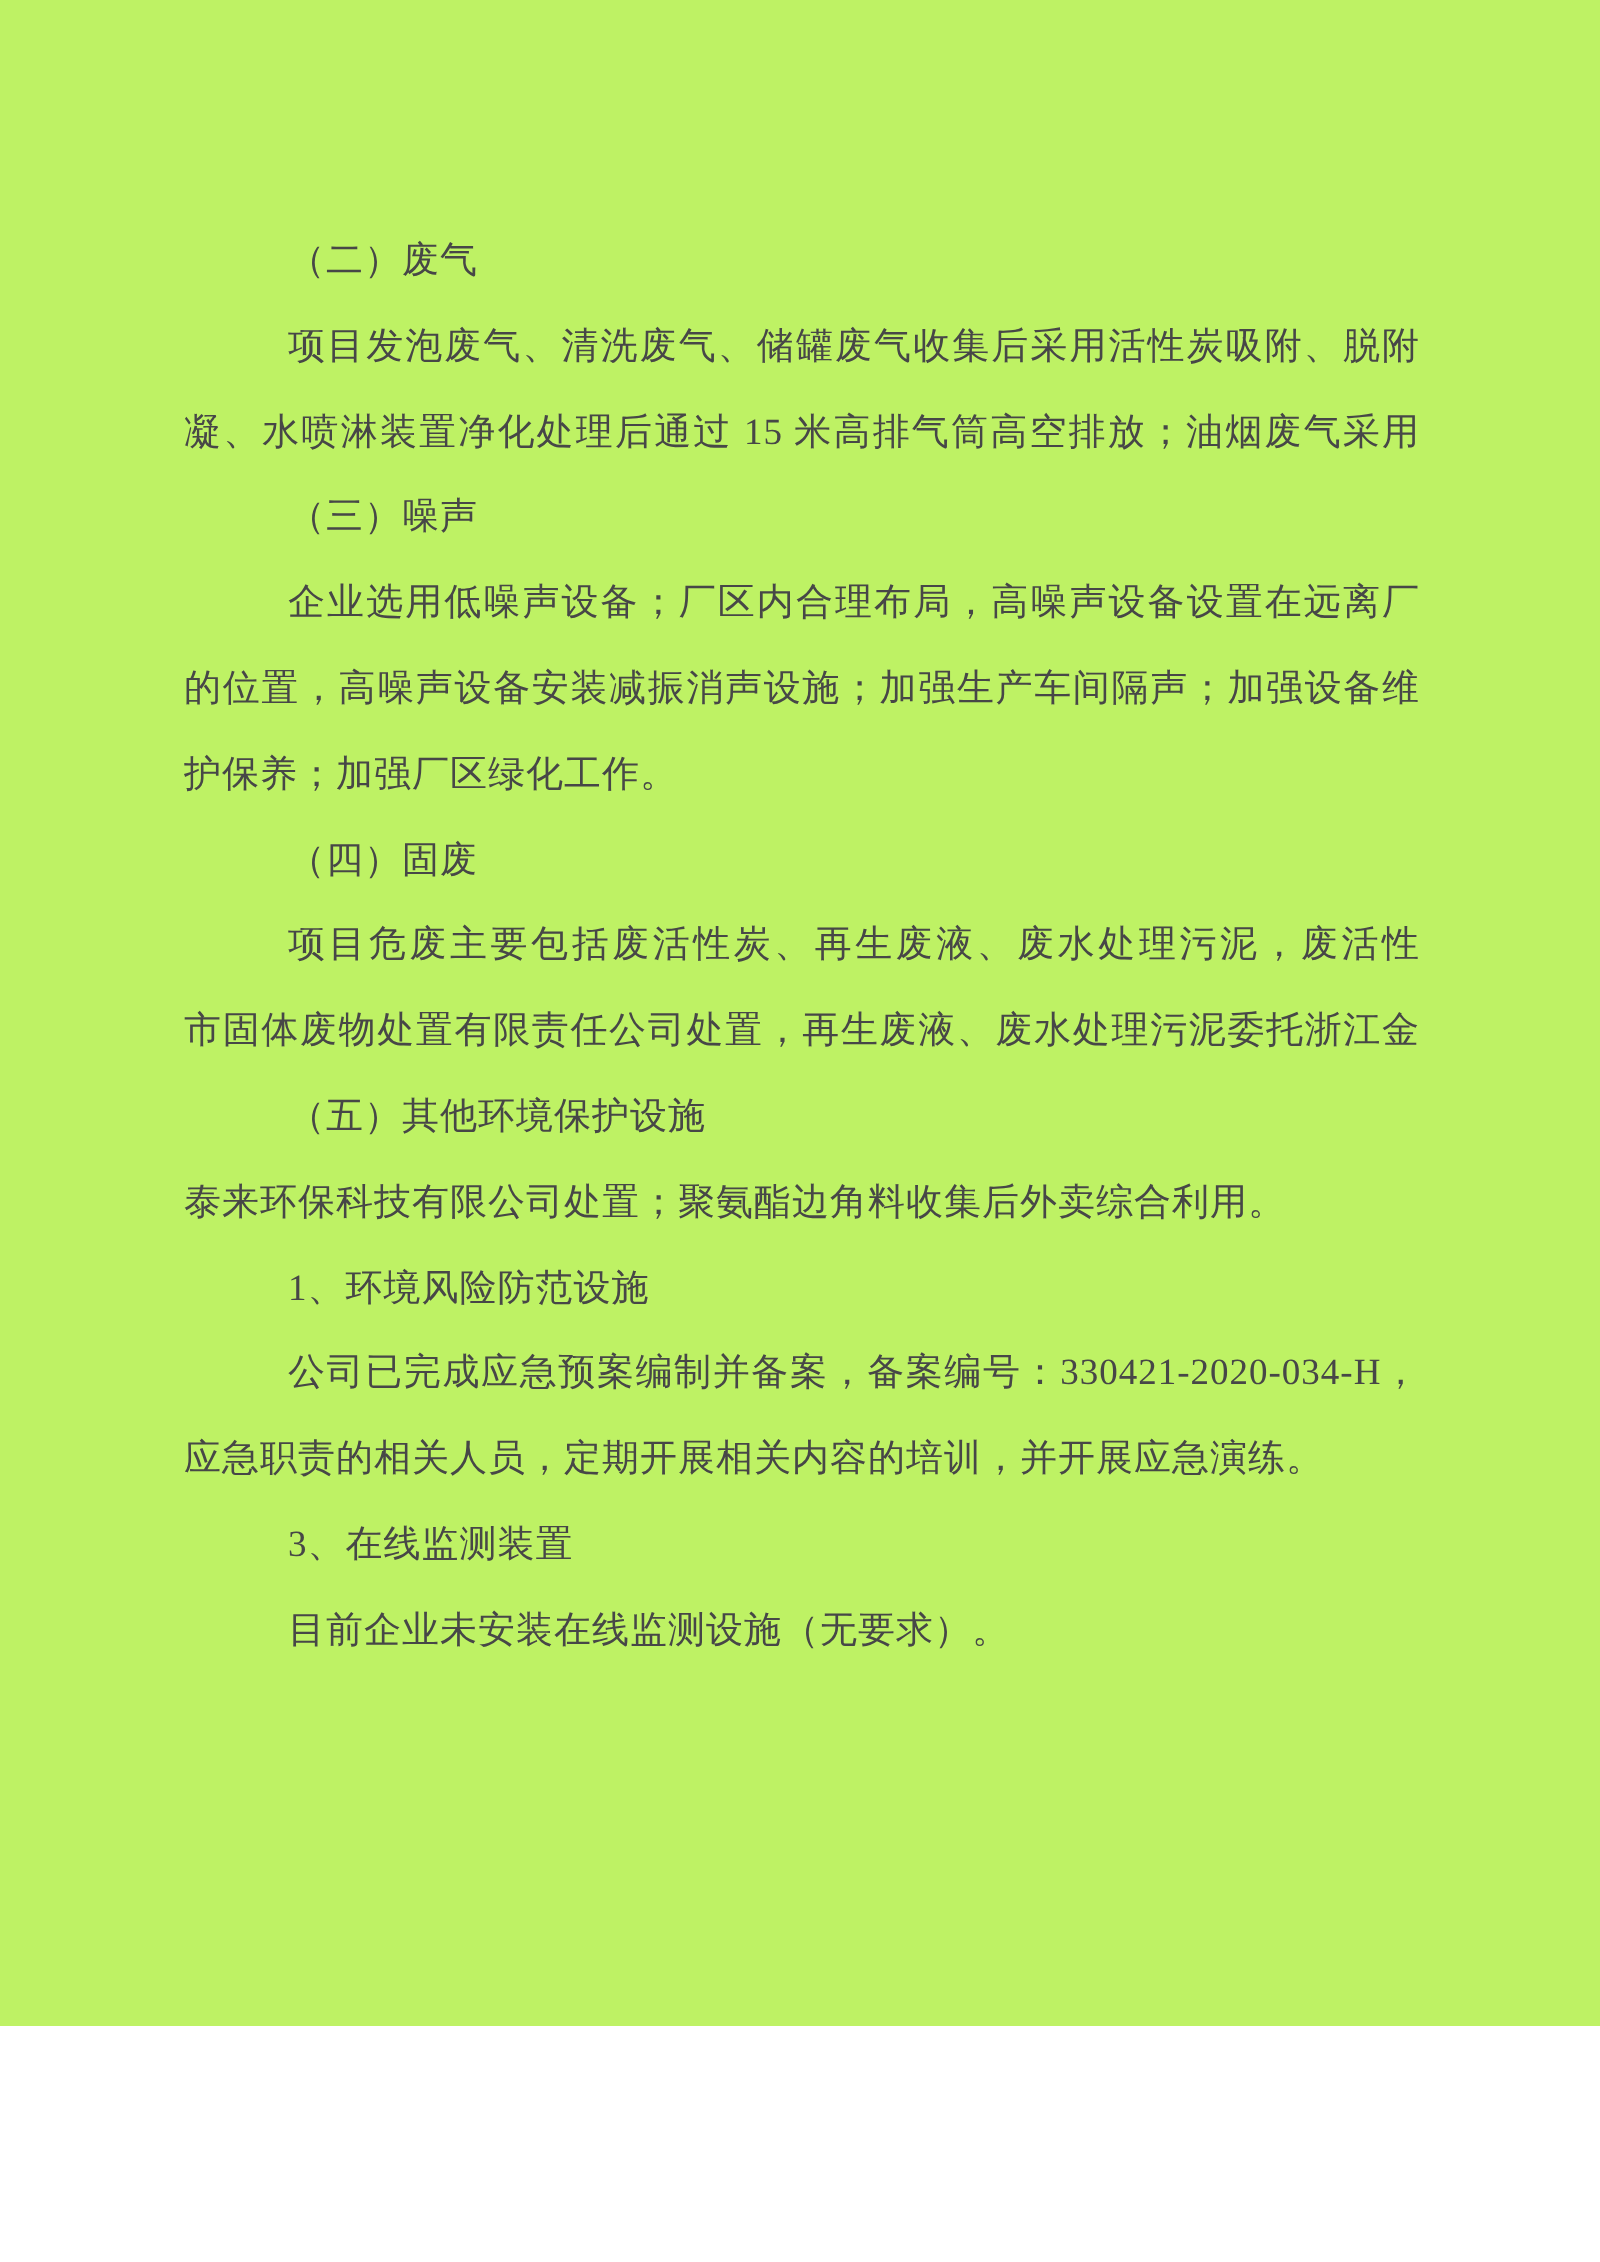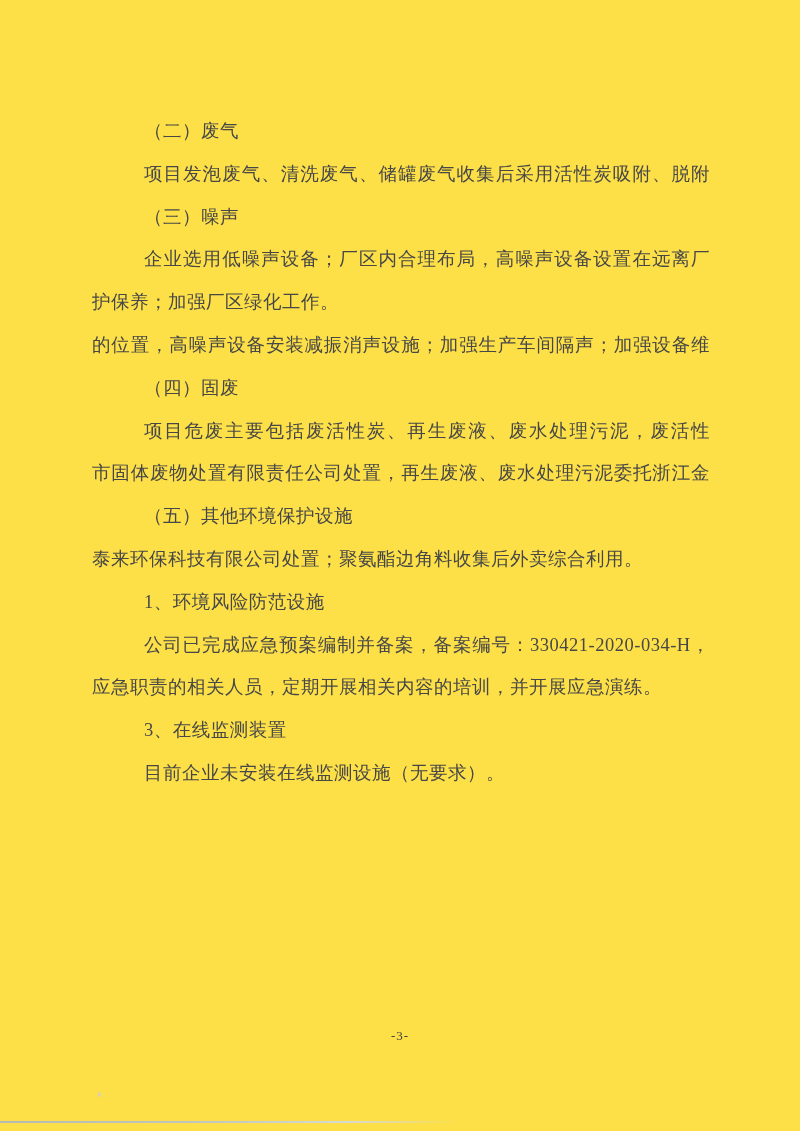--- a/index.html
+++ b/index.html
@@ -3,22 +3,22 @@
 <meta charset="utf-8">
 <style>
   html, body {
     margin: 0;
     padding: 0;
     background: #ffffff;
   }
   .page {
     position: relative;
     width: 800px;
-    height: 1131px;
-    background: #fde047;
+    height: 1013px;
+    background: #bef264;
     overflow: hidden;
     font-family: "Liberation Serif", "DejaVu Serif", serif;
   }
   .text-block {
     position: absolute;
     left: 92px;
     top: 110px;
     width: 618px;
     color: #474747;
     font-size: 18.5px;
@@ -67,24 +67,25 @@
   }
 </style>
 </head>
 <body>
 
 <div class="page">
 
   <div class="text-block" id="text-block">
       <div class="line indent">（二）废气</div>
       <div class="line indent fill">项目发泡废气、清洗废气、储罐废气收集后采用活性炭吸附、脱附冷</div>
+      <div class="line fill">凝、水喷淋装置净化处理后通过 15 米高排气筒高空排放；油烟废气采用</div>
       <div class="line indent">（三）噪声</div>
       <div class="line indent fill">企业选用低噪声设备；厂区内合理布局，高噪声设备设置在远离厂界</div>
+      <div class="line fill">的位置，高噪声设备安装减振消声设施；加强生产车间隔声；加强设备维</div>
       <div class="line">护保养；加强厂区绿化工作。</div>
-      <div class="line fill">的位置，高噪声设备安装减振消声设施；加强生产车间隔声；加强设备维</div>
       <div class="line indent">（四）固废</div>
       <div class="line indent fill">项目危废主要包括废活性炭、再生废液、废水处理污泥，废活性炭、</div>
       <div class="line fill">市固体废物处置有限责任公司处置，再生废液、废水处理污泥委托浙江金</div>
       <div class="line indent">（五）其他环境保护设施</div>
       <div class="line">泰来环保科技有限公司处置；聚氨酯边角料收集后外卖综合利用。</div>
       <div class="line indent">1、环境风险防范设施</div>
       <div class="line indent fill">公司已完成应急预案编制并备案，备案编号：330421-2020-034-H，环</div>
       <div class="line">应急职责的相关人员，定期开展相关内容的培训，并开展应急演练。</div>
       <div class="line indent">3、在线监测装置</div>
       <div class="line indent">目前企业未安装在线监测设施（无要求）。</div>

